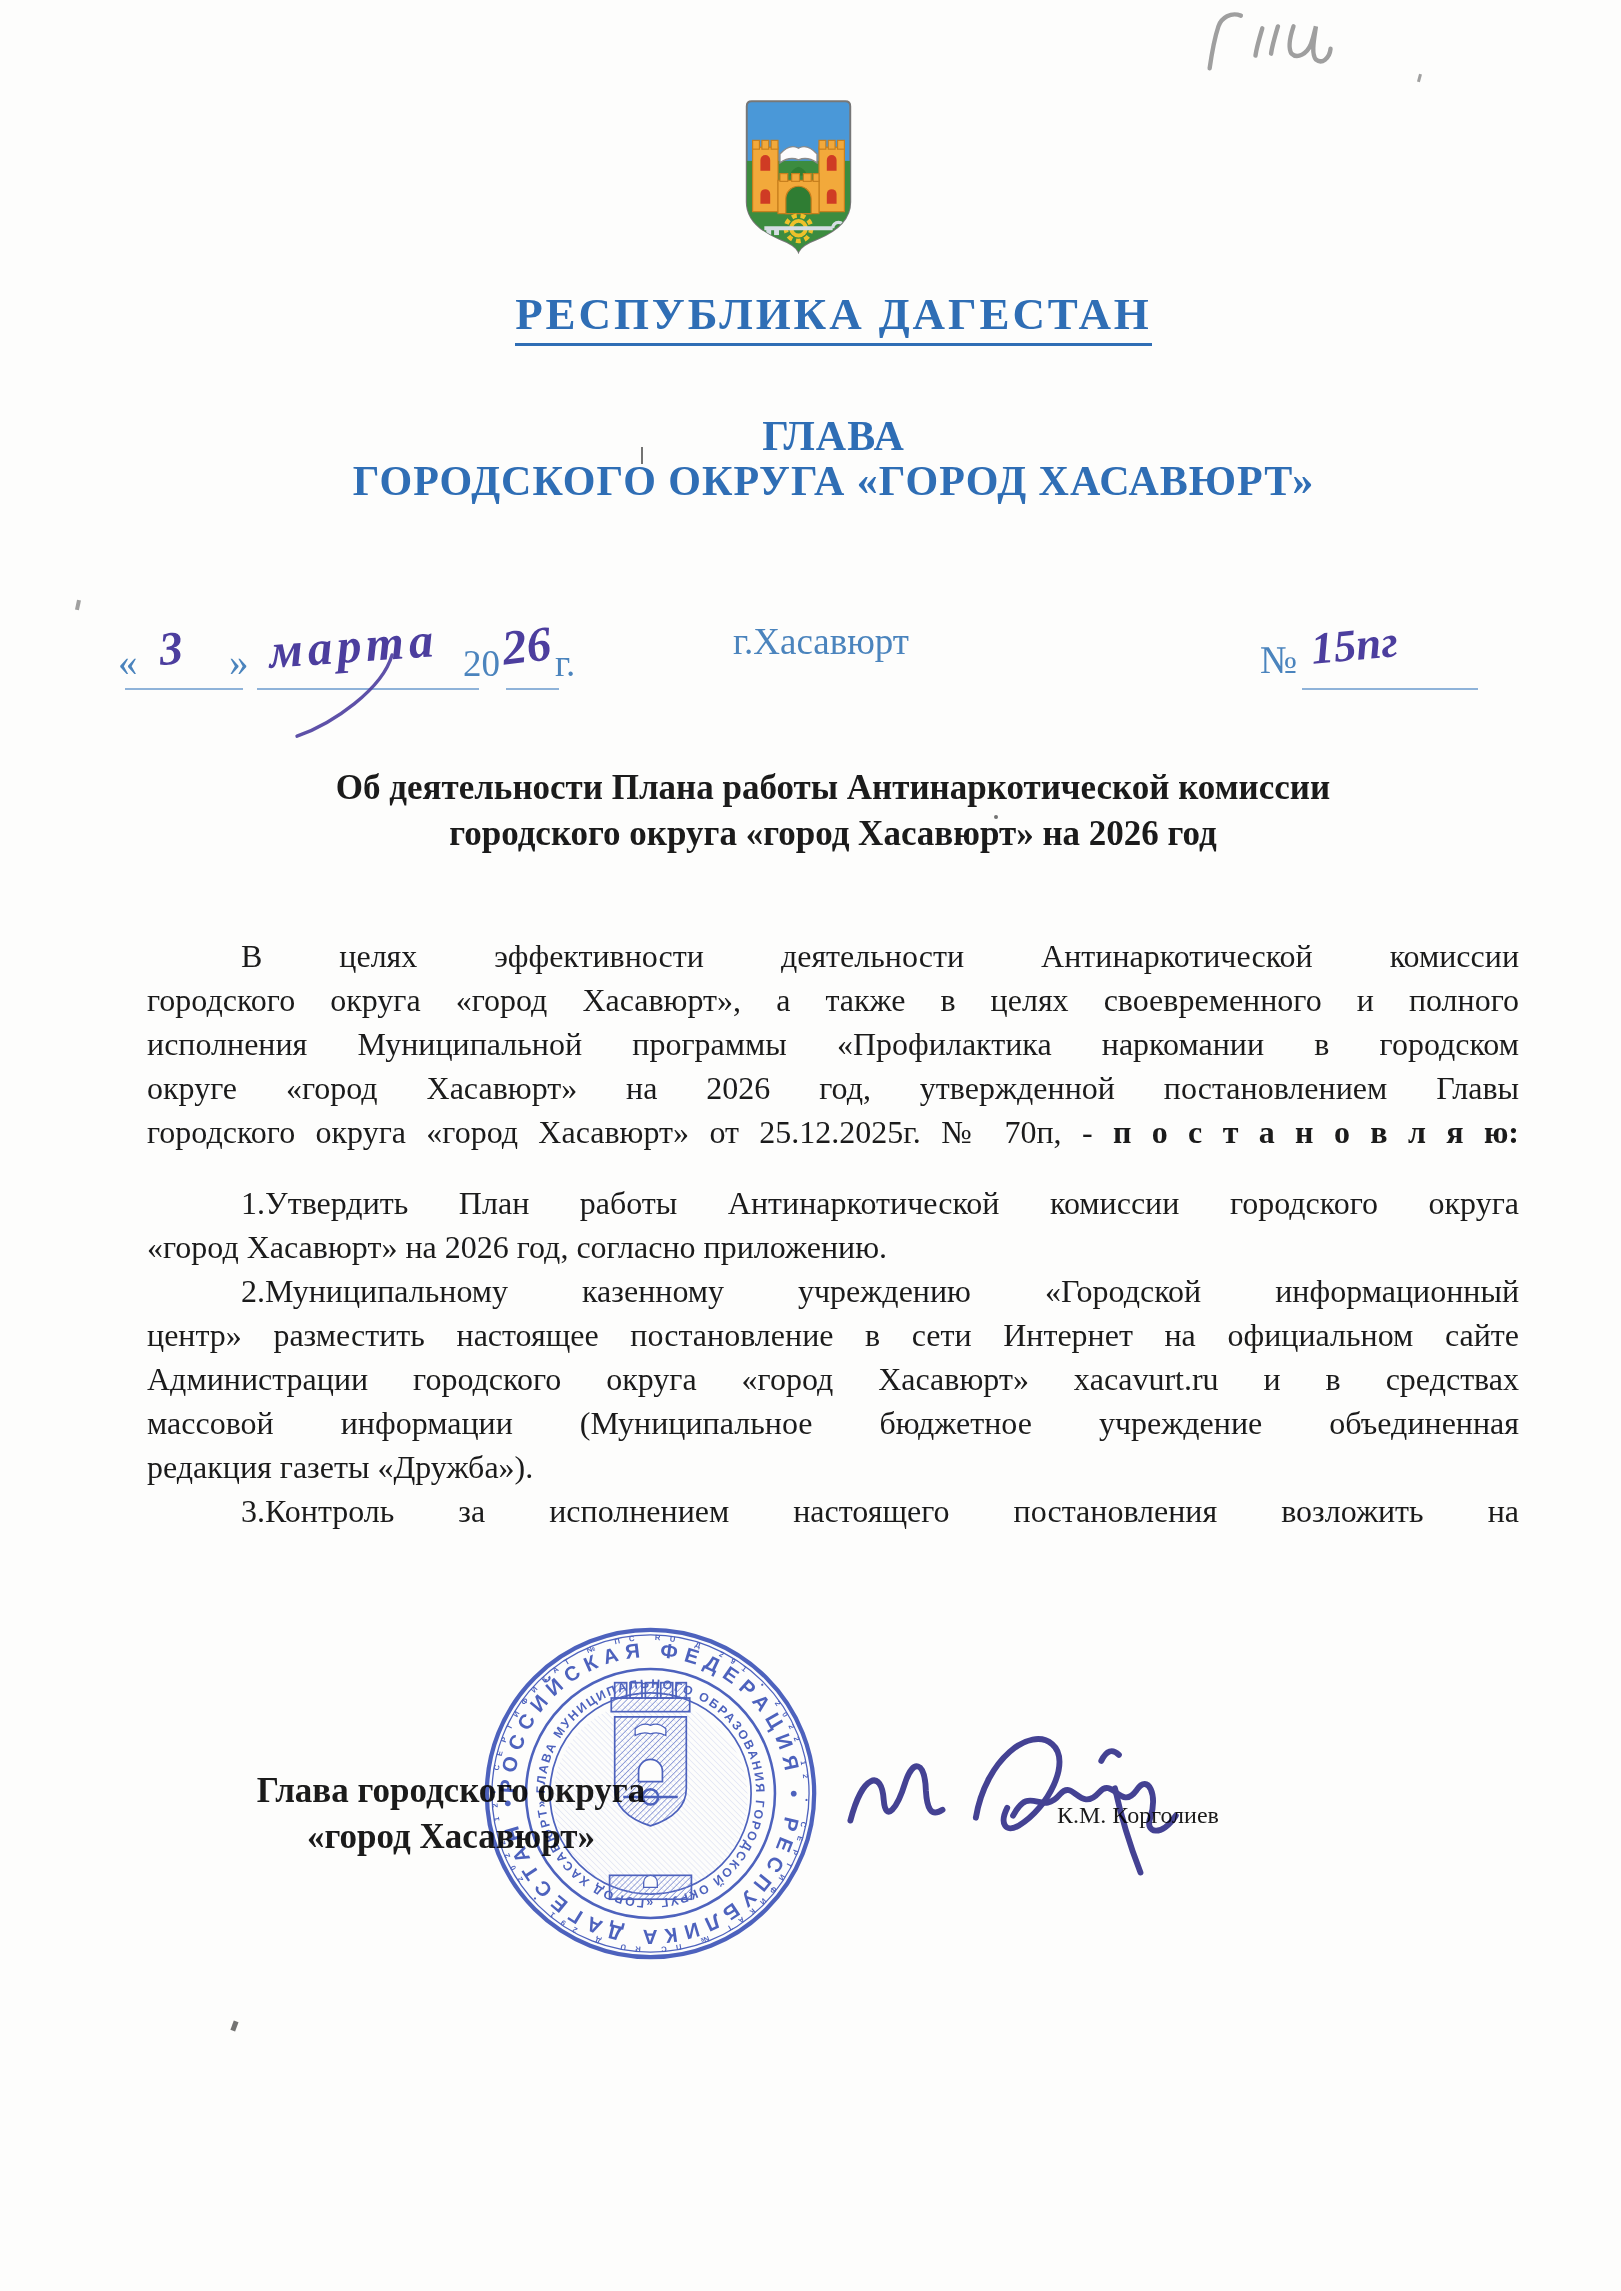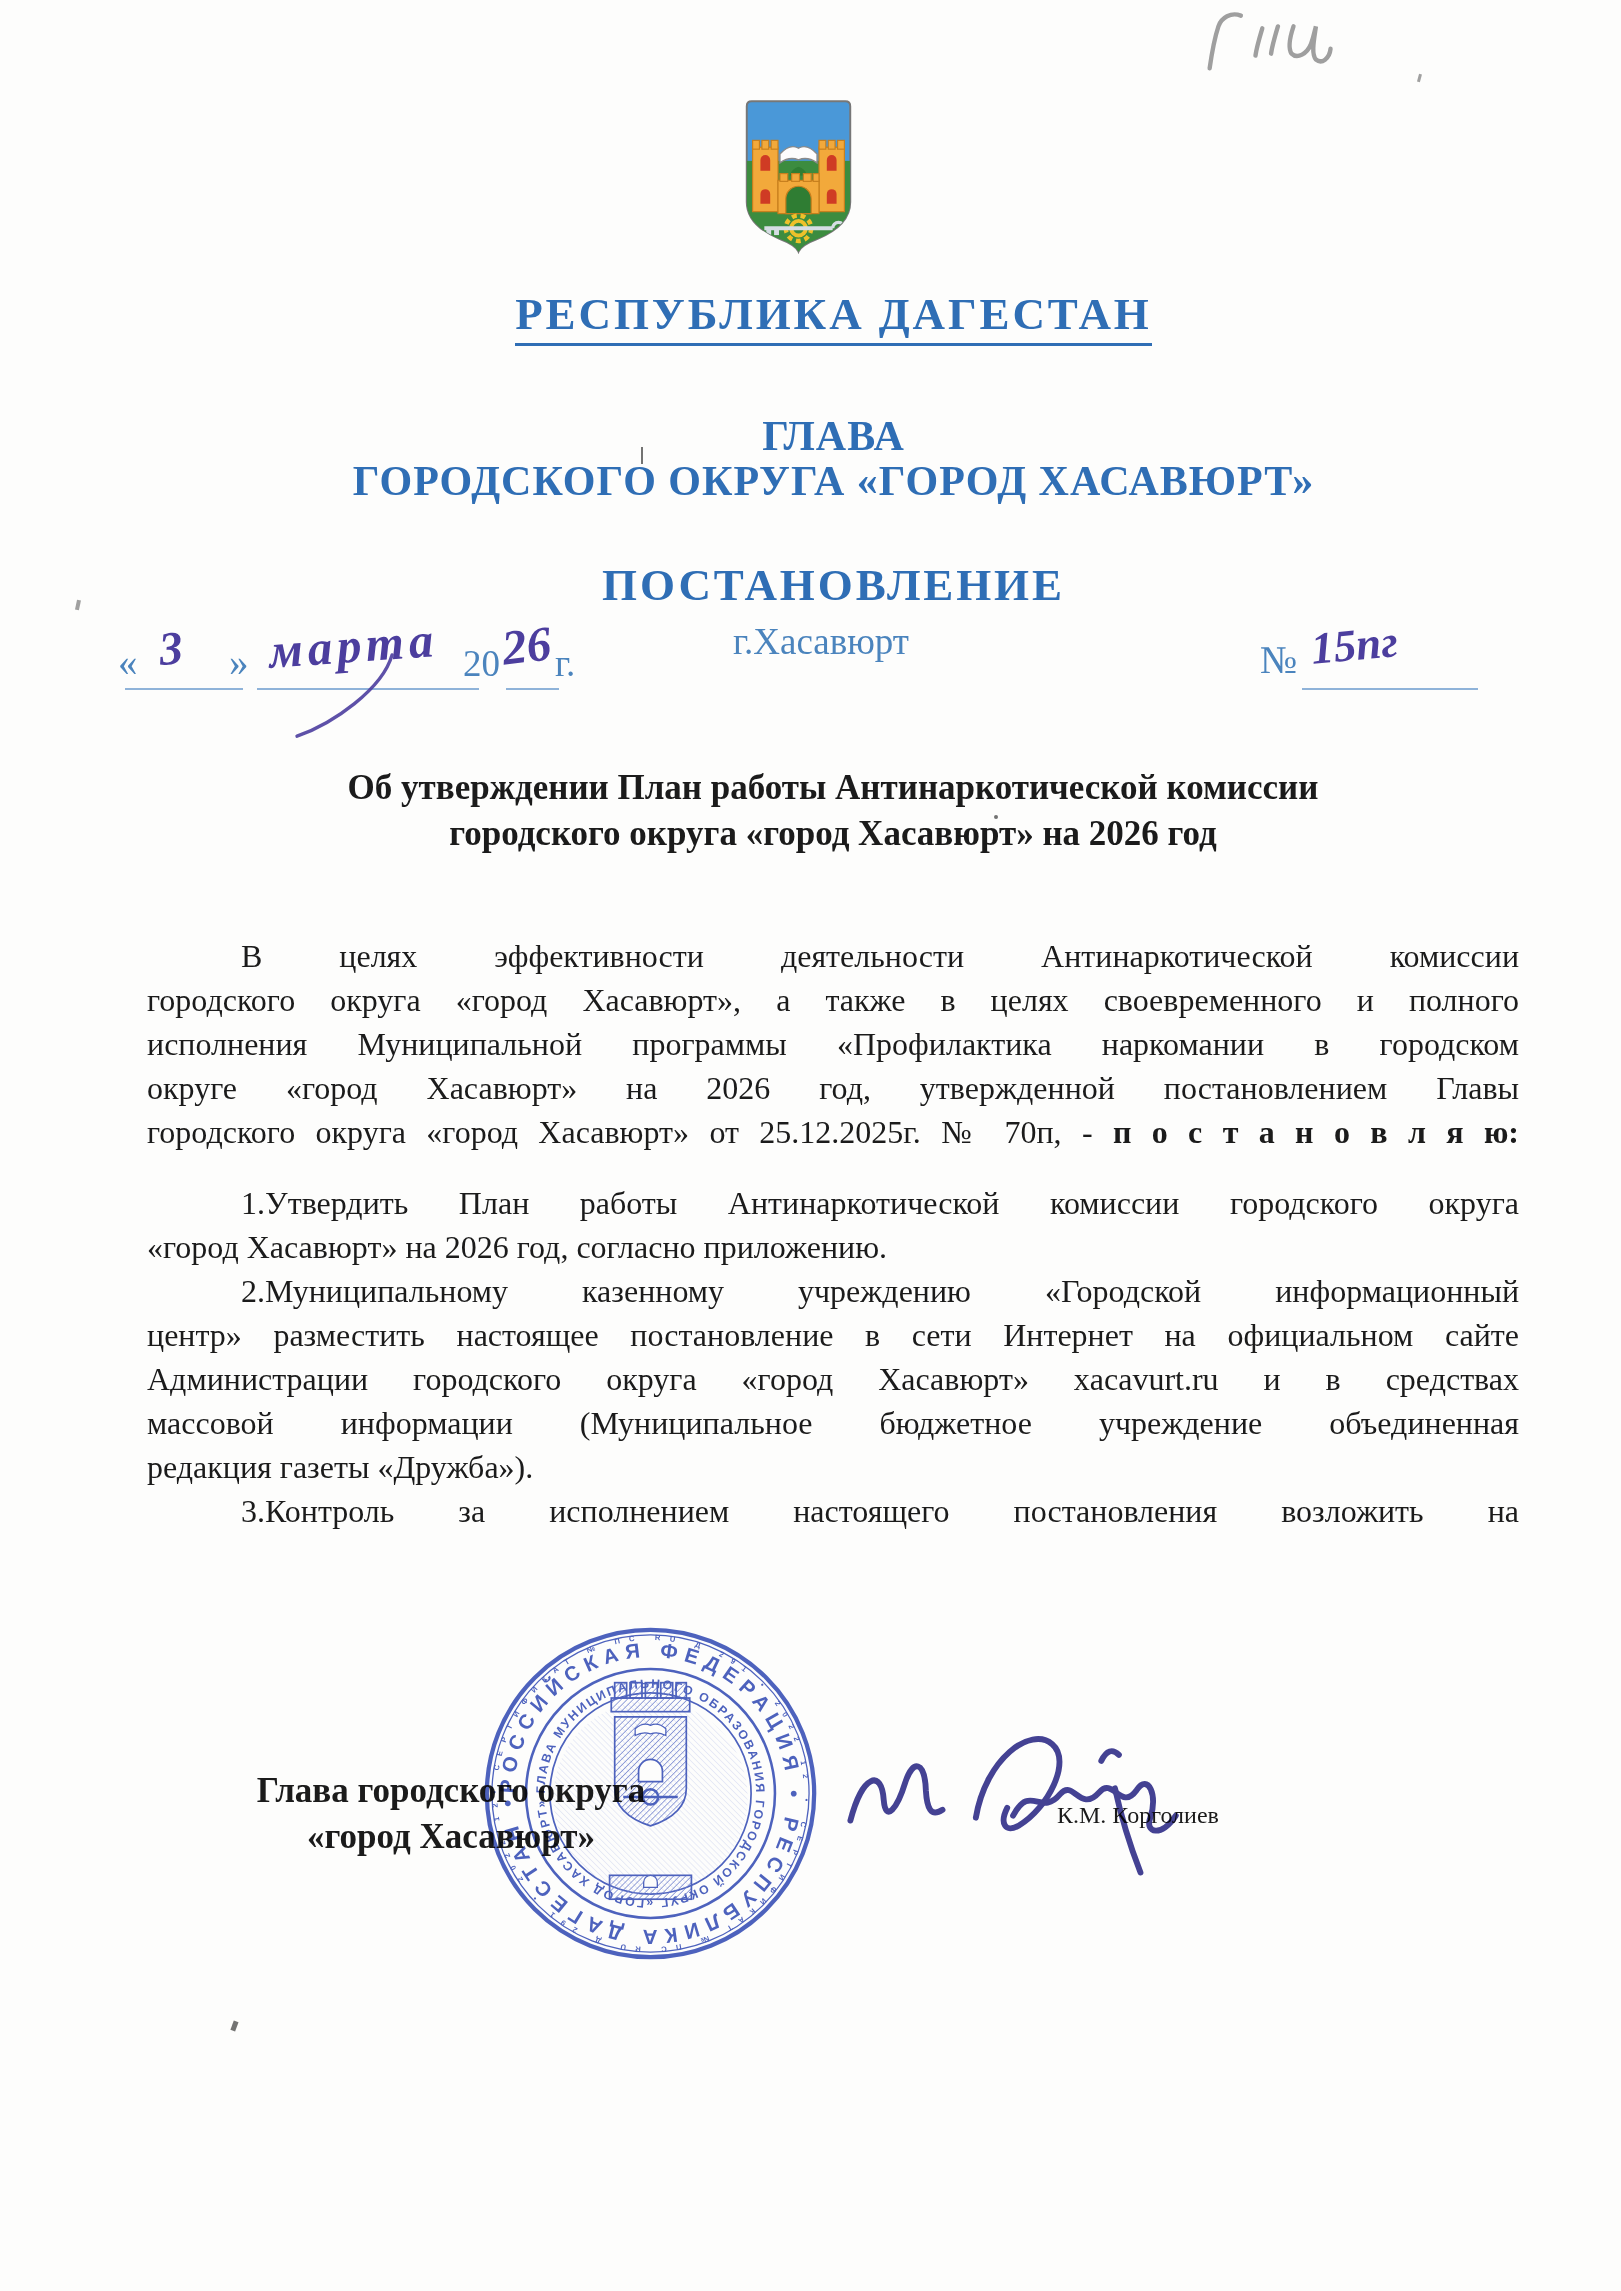--- a/index.html
+++ b/index.html
@@ -102,21 +102,20 @@
       <rect x="38" y="133" width="5" height="7" fill="#d6dde4"></rect>
       <path d="M98,133 a6,6 0 1 1 6,6" fill="none" stroke="#d6dde4" stroke-width="3.5"></path>
     </g>
   </svg>
 
   <div class="lh lh-republic">
     <span class="ul">РЕСПУБЛИКА ДАГЕСТАН</span>
   </div>
   <div class="lh lh-org1">ГЛАВА</div>
   <div class="lh lh-org2">ГОРОДСКОГО ОКРУГА «ГОРОД ХАСАВЮРТ»</div>
-  <div class="lh lh-doctype">ПОСТАНОВЛЕНИЕ</div>
 
   <div class="artifact" style="left:641px;top:447px;width:2px;height:16.7px;"></div>
 
   <span class="dl" style="left:118px;top:639px;font-size:39px;">«</span>
   <span class="hw" style="left:159px;top:621px;font-size:47px;transform:rotate(-5deg);">3</span>
   <span class="dl" style="left:229px;top:639px;font-size:39px;">»</span>
   <span class="hw" style="left:269px;top:617px;font-size:49px;letter-spacing:4.9px;transform:rotate(-4deg);">марта</span>
   <span class="dl" style="left:463px;top:642px;">20</span>
   <span class="hw" style="left:502px;top:617px;font-size:49px;transform:rotate(-7deg);">26</span>
   <span class="dl" style="left:555px;top:642px;">г.</span>
@@ -126,21 +125,21 @@
   <div class="dl-underline" style="left:125px;top:688px;width:118px;"></div>
   <div class="dl-underline" style="left:257px;top:688px;width:222px;"></div>
   <div class="dl-underline" style="left:506px;top:688px;width:53px;"></div>
   <div class="dl-underline" style="left:1302px;top:688px;width:176px;"></div>
 
   <svg class="hw-tail" viewBox="0 0 120 100">
     <path d="M 105,5 C 95,40 45,75 8,88" fill="none" stroke="#4c3e9e" stroke-width="3.5" stroke-linecap="round" opacity=".9"></path>
   </svg>
 
   <div class="doc-title">
-    <div>Об утверждении План работы Антинаркотической комиссии</div>
+    <div>Об деятельности Плана работы Антинаркотической комиссии</div>
     <div>городского округа «город Хасавюрт» на 2026 год</div>
   </div>
   <div class="artifact" style="left:994px;top:815px;width:3.9px;height:3.9px;border-radius:50%;"></div>
   <div class="artifact" style="left:1418px;top:74px;width:2.9px;height:7.8px;transform:rotate(15deg);opacity:.5;"></div>
 
   <div class="body-text">
     <div class="bline jl ind">В целях эффективности деятельности Антинаркотической комиссии</div>
     <div class="bline jl">городского округа «город Хасавюрт», а также в целях своевременного и полного</div>
     <div class="bline jl">исполнения Муниципальной программы «Профилактика наркомании в городском</div>
     <div class="bline jl">округе «город Хасавюрт» на 2026 год, утвержденной постановлением Главы</div>

